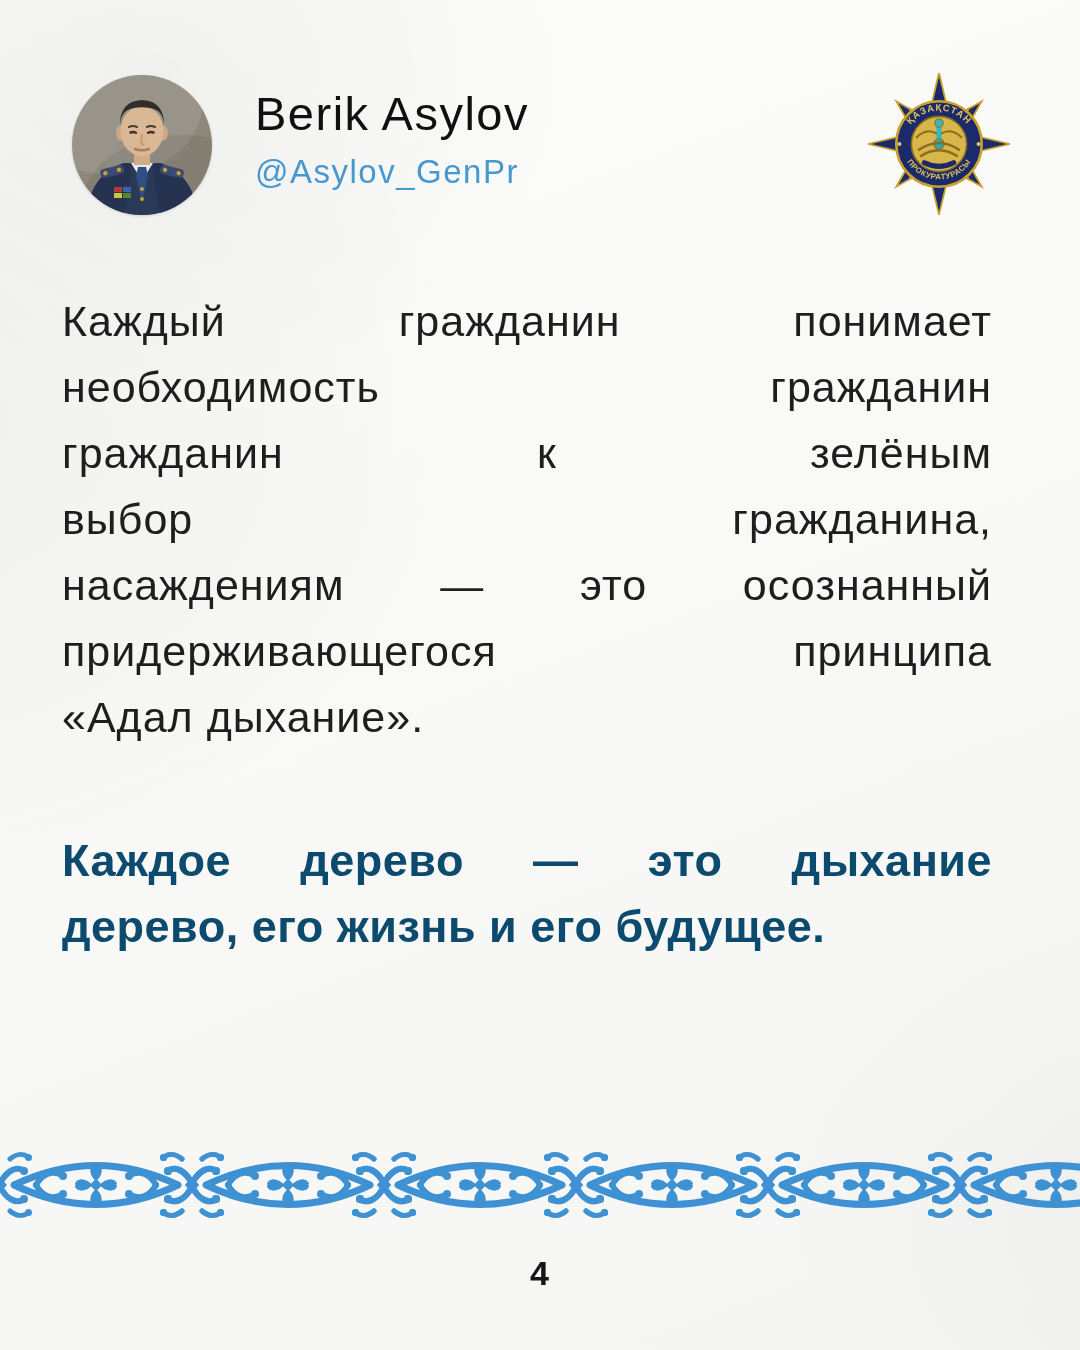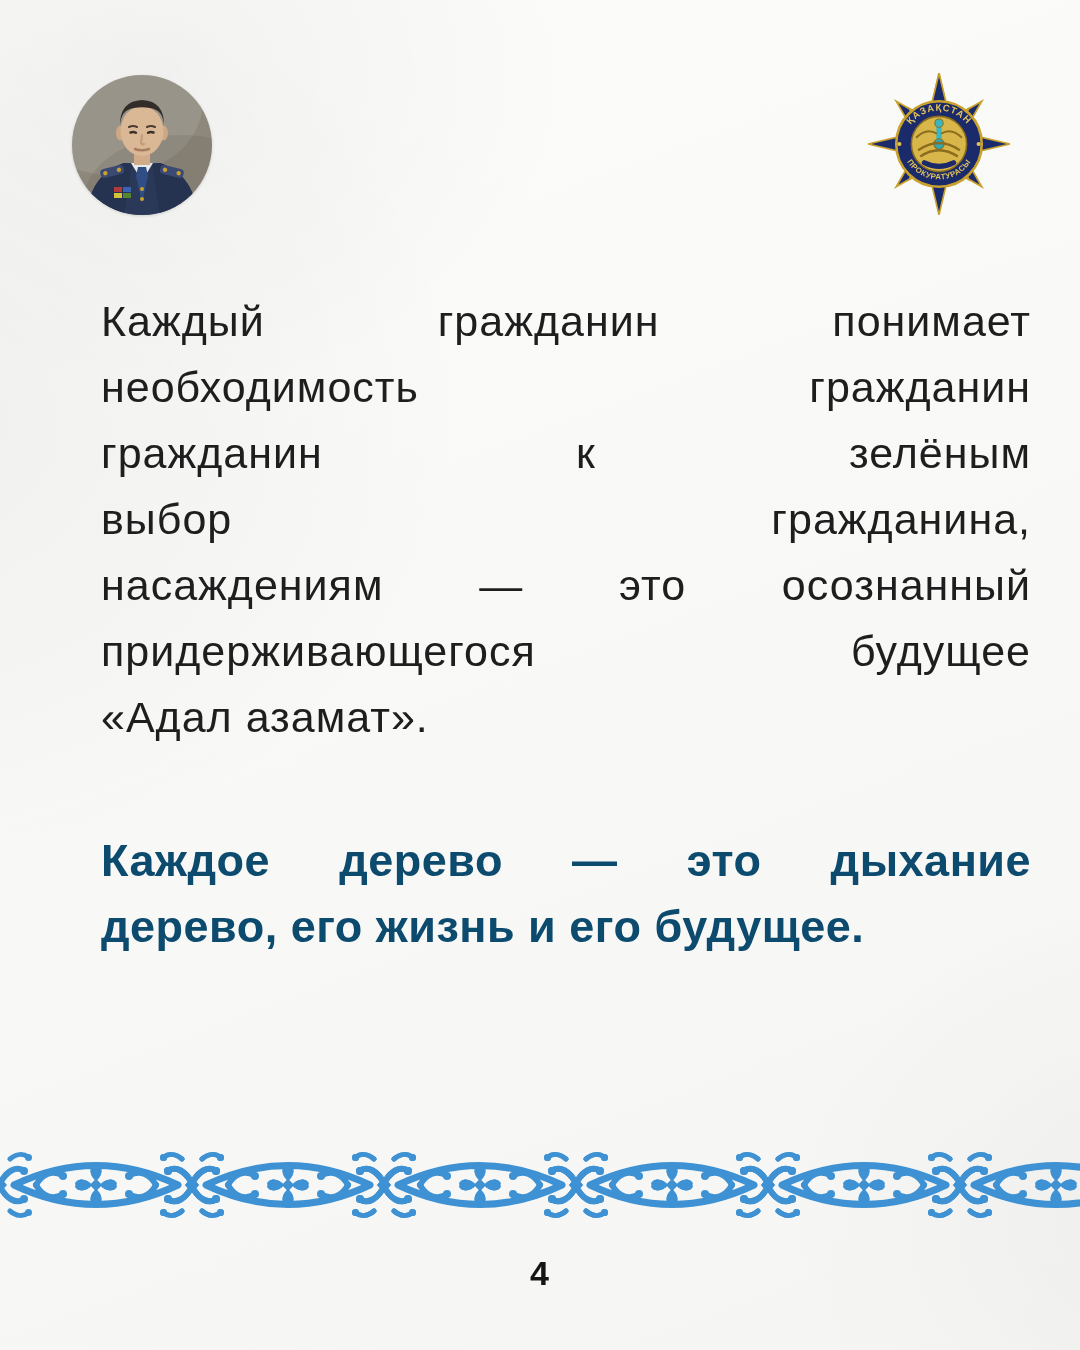--- a/index.html
+++ b/index.html
@@ -45,21 +45,21 @@
     margin-top: 12px;
     font-size: 33px;
     letter-spacing: 1.5px;
     color: #4798cf;
     font-weight: 400;
   }
 
   .emblem-wrap { position: absolute; left: 866px; top: 71px; width: 146px; height: 146px; }
 
   
-  .quote { position: absolute; left: 62px; top: 288px; width: 930px; color: #1e1e1e; margin-left: 39px; }
+  .quote { position: absolute; left: 62px; top: 288px; width: 930px; color: #1e1e1e; }
   .qline {
     font-size: 43px;
     line-height: 66px;
     letter-spacing: 1px;
     text-align: justify;
     text-align-last: justify;
     white-space: nowrap;
   }
   .qline.last { text-align-last: left; }
   .bold-block { margin-top: 78px; color: #0c4a6e; }
@@ -122,20 +122,24 @@
 
       <path d="M57,52 Q61,50 65,52" stroke="#4a3c32" stroke-width="2" fill="none" stroke-linecap="round"></path>
       <path d="M75,52 Q79,50 83,52" stroke="#4a3c32" stroke-width="2" fill="none" stroke-linecap="round"></path>
       <path d="M58.5,57.5 Q61.5,56.5 64,57.8" stroke="#3b3028" stroke-width="2.4" fill="none" stroke-linecap="round"></path>
       <path d="M76,57.8 Q78.5,56.5 81.5,57.5" stroke="#3b3028" stroke-width="2.4" fill="none" stroke-linecap="round"></path>
       <path d="M70,60 L69,68 Q70,70 72,69" stroke="#c29a76" stroke-width="2" fill="none" stroke-linecap="round"></path>
       <path d="M63,74 Q70,76.5 77,74" stroke="#a87c5e" stroke-width="2.4" fill="none" stroke-linecap="round"></path>
     </svg>
   </div>
 
+  <div class="names">
+    <div class="profile-name">Berik Asylov</div>
+    <div class="profile-handle">@Asylov_GenPr</div>
+  </div>
 
   <div class="emblem-wrap">
     <svg width="146" height="146" viewBox="0 0 140 140">
 
       <polygon points="70,2 79,42 70,40 61,42" fill="#1b2a6b" stroke="#c9a22d" stroke-width="1.6" transform="rotate(0 70 70)"></polygon>
       <g stroke="#c9a22d" stroke-width="1.6" fill="#1b2a6b">
         <polygon points="70,2 80,44 70,41 60,44"></polygon>
         <polygon points="70,2 80,44 70,41 60,44" transform="rotate(90 70 70)"></polygon>
         <polygon points="70,2 80,44 70,41 60,44" transform="rotate(180 70 70)"></polygon>
         <polygon points="70,2 80,44 70,41 60,44" transform="rotate(270 70 70)"></polygon>
@@ -180,22 +184,22 @@
       </g>
     </svg>
   </div>
 
   <div class="quote">
     <div class="qline">Каждый гражданин понимает</div>
     <div class="qline">необходимость гражданин</div>
     <div class="qline">гражданин к зелёным</div>
     <div class="qline">выбор гражданина,</div>
     <div class="qline">насаждениям — это осознанный</div>
-    <div class="qline">придерживающегося будущее</div>
-    <div class="qline last">«Адал азамат».</div>
+    <div class="qline">придерживающегося принципа</div>
+    <div class="qline last">«Адал дыхание».</div>
 
     <div class="bold-block">
       <div class="qline">Каждое дерево — это дыхание</div>
       <div class="qline last">дерево, его жизнь и его будущее.</div>
     </div>
   </div>
 
   <svg class="ornament" viewBox="0 0 1080 66">
     <defs>
 

